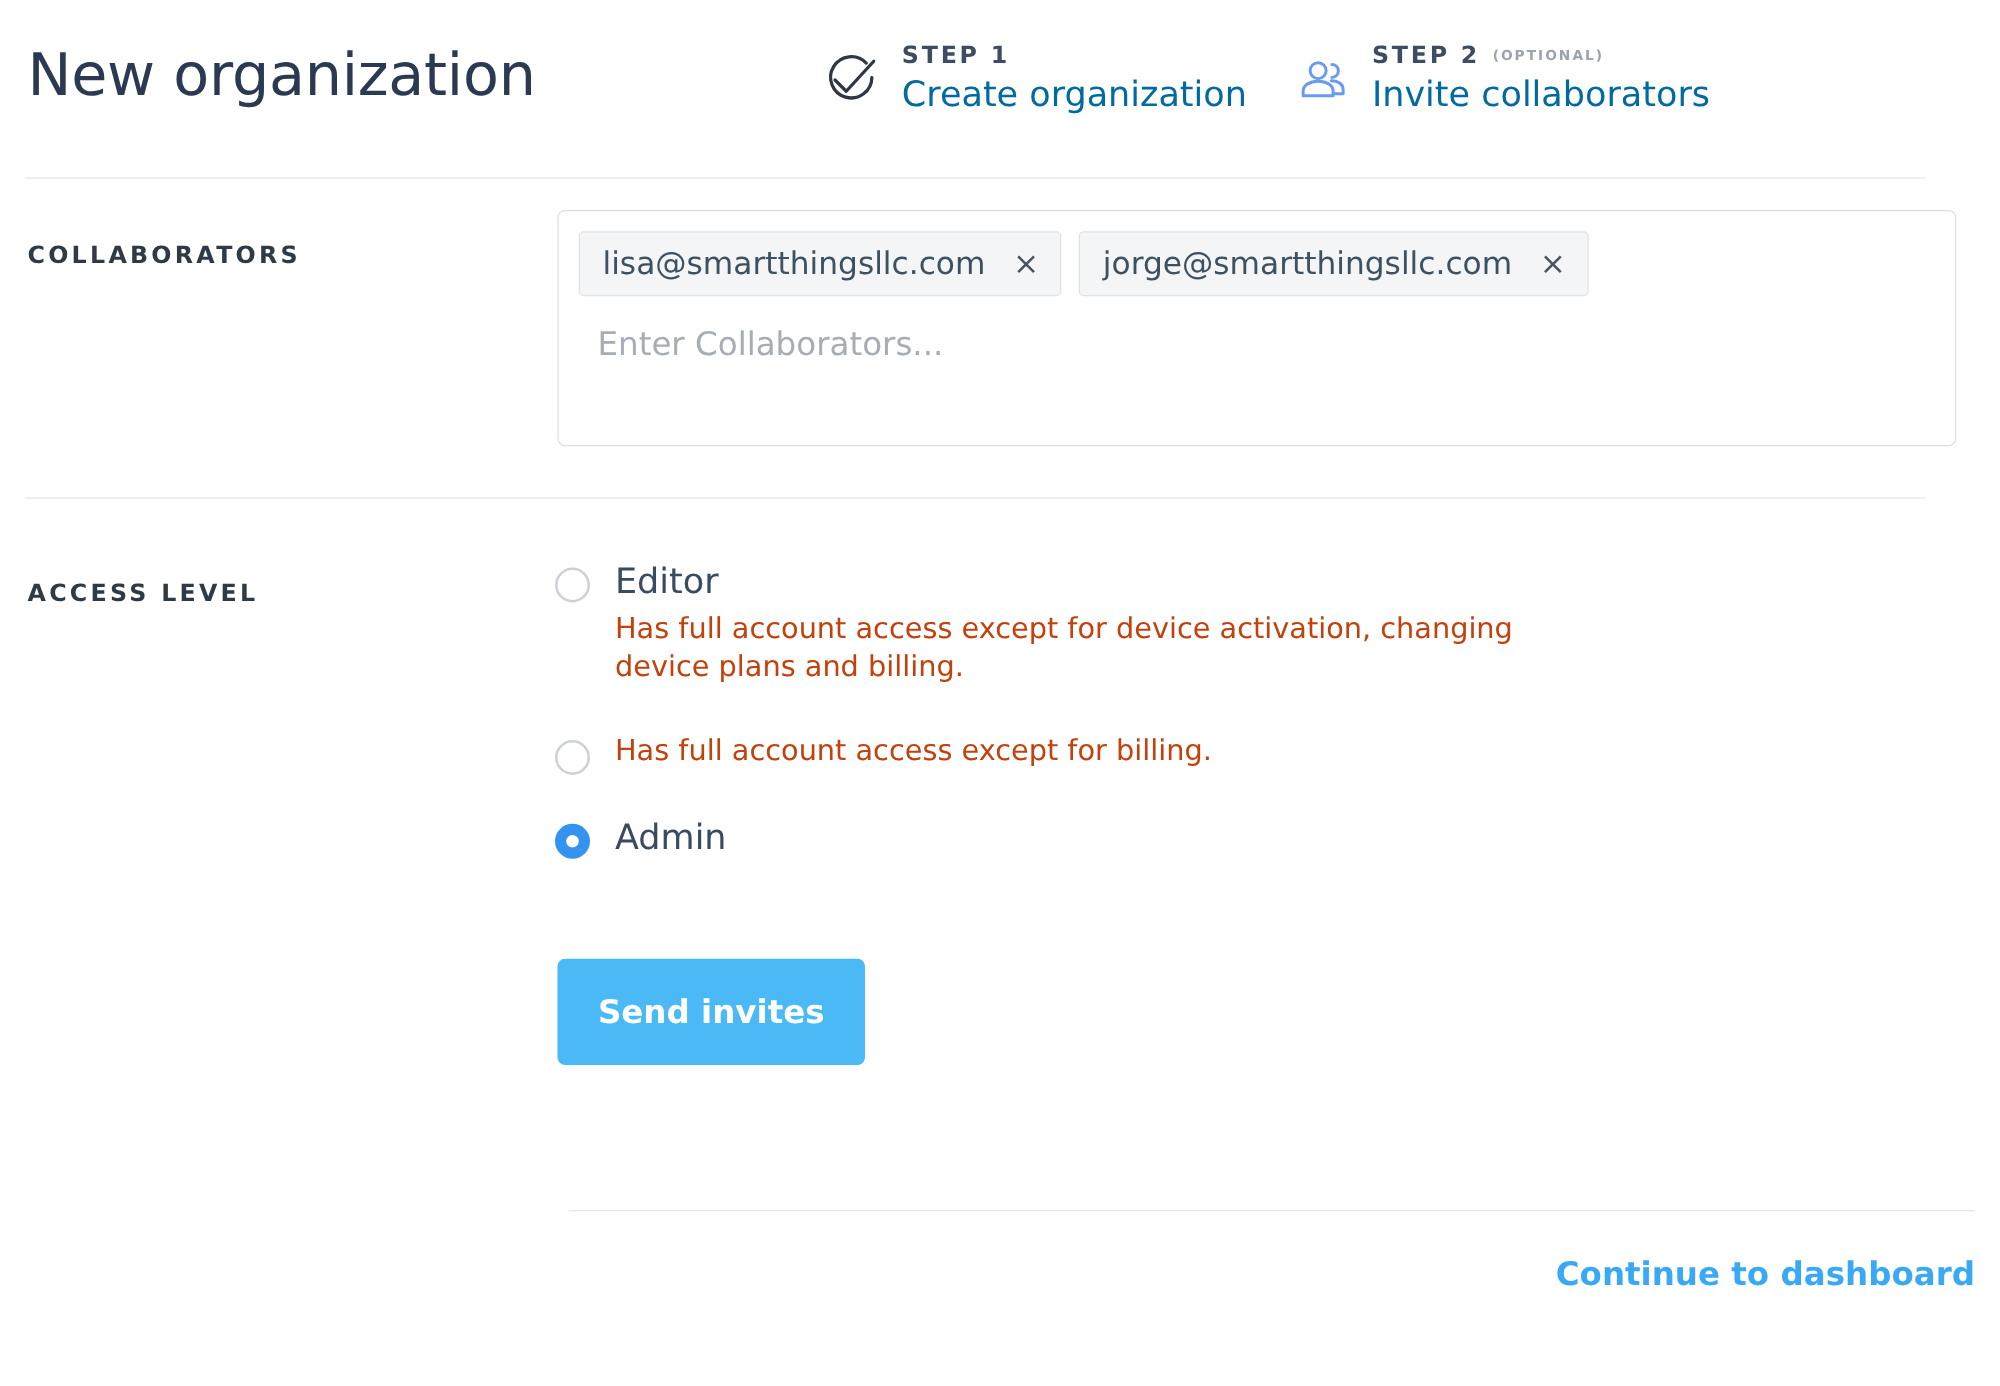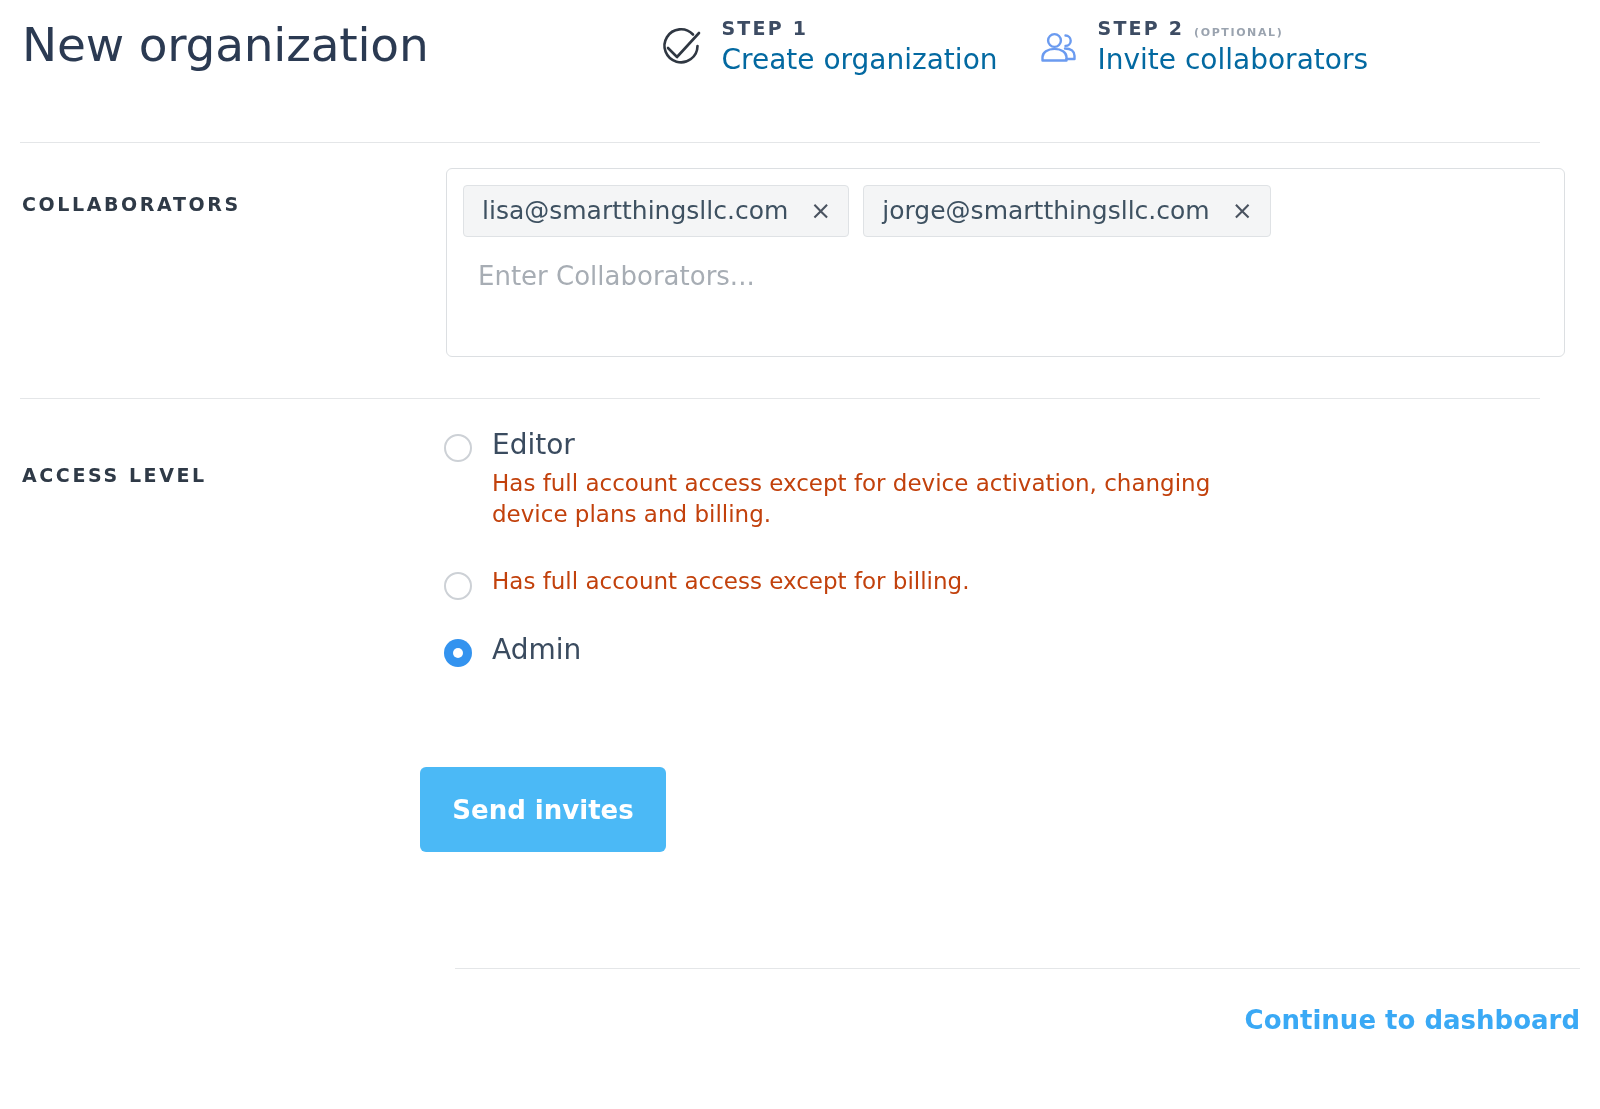--- a/index.html
+++ b/index.html
@@ -15,21 +15,21 @@
   .page {
     position: relative;
     width: 1600px;
     height: 1109px;
     background: #ffffff;
   }
 
   
   .header {
     position: absolute;
-    top: 0; left: 0;
+    top: 16px; left: 0;
     width: 1428px;
     height: 132px;
     display: flex;
     align-items: flex-start;
     padding: 12px 60px 0 22px;
   }
 
   .page-title {
     font-size: 47px;
     font-weight: 400;
@@ -67,21 +67,21 @@
   .step-text { display: flex; flex-direction: column; }
 
   .step-kicker {
     font-size: 19px;
     font-weight: 700;
     letter-spacing: 2.2px;
     color: #3d4c63;
     line-height: 1.15;
     white-space: nowrap;
     display: flex;
-    align-items: flex-end;
+    align-items: center;
     gap: 10px;
   }
 
   .step-optional {
     font-size: 11px;
     font-weight: 700;
     letter-spacing: 1.6px;
     color: #9aa3af;
   }
 
@@ -171,21 +171,21 @@
     font-size: 26px;
     color: #0369a1;
     margin-top: 24px;
     padding: 0 0 0 15px;
   }
   .collab-input::placeholder { color: #a7adb4; }
 
   
   .access-options {
     position: absolute;
-    top: 428px;
+    top: 448px;
     left: 444px;
     width: 900px;
   }
 
   .option {
     position: relative;
     padding-left: 48px;
     margin-bottom: 36px;
   }
   .option:last-of-type { margin-bottom: 0; }
@@ -228,21 +228,21 @@
     color: #c2410c;
     line-height: 1.35;
     margin-top: 6px;
     max-width: 760px;
   }
 
   
   .send-invites {
     position: absolute;
     top: 767px;
-    left: 420px;
+    left: 446px;
     width: 246px;
     height: 85px;
     border: none;
     border-radius: 6px;
     background: #4bb9f6;
     color: #ffffff;
     font-family: "DejaVu Sans", "Liberation Sans", sans-serif;
     font-size: 26px;
     font-weight: 700;
     cursor: pointer;

